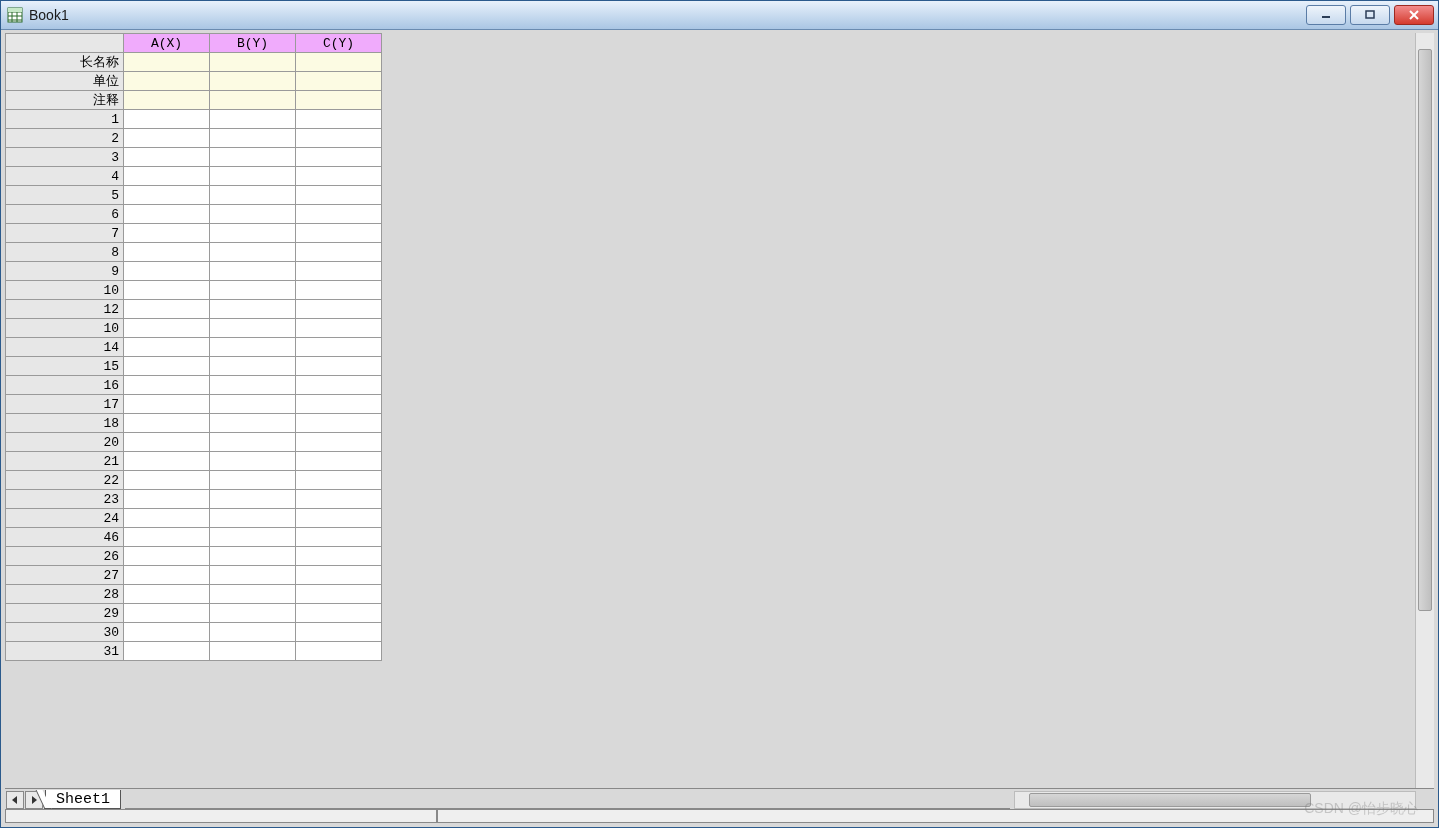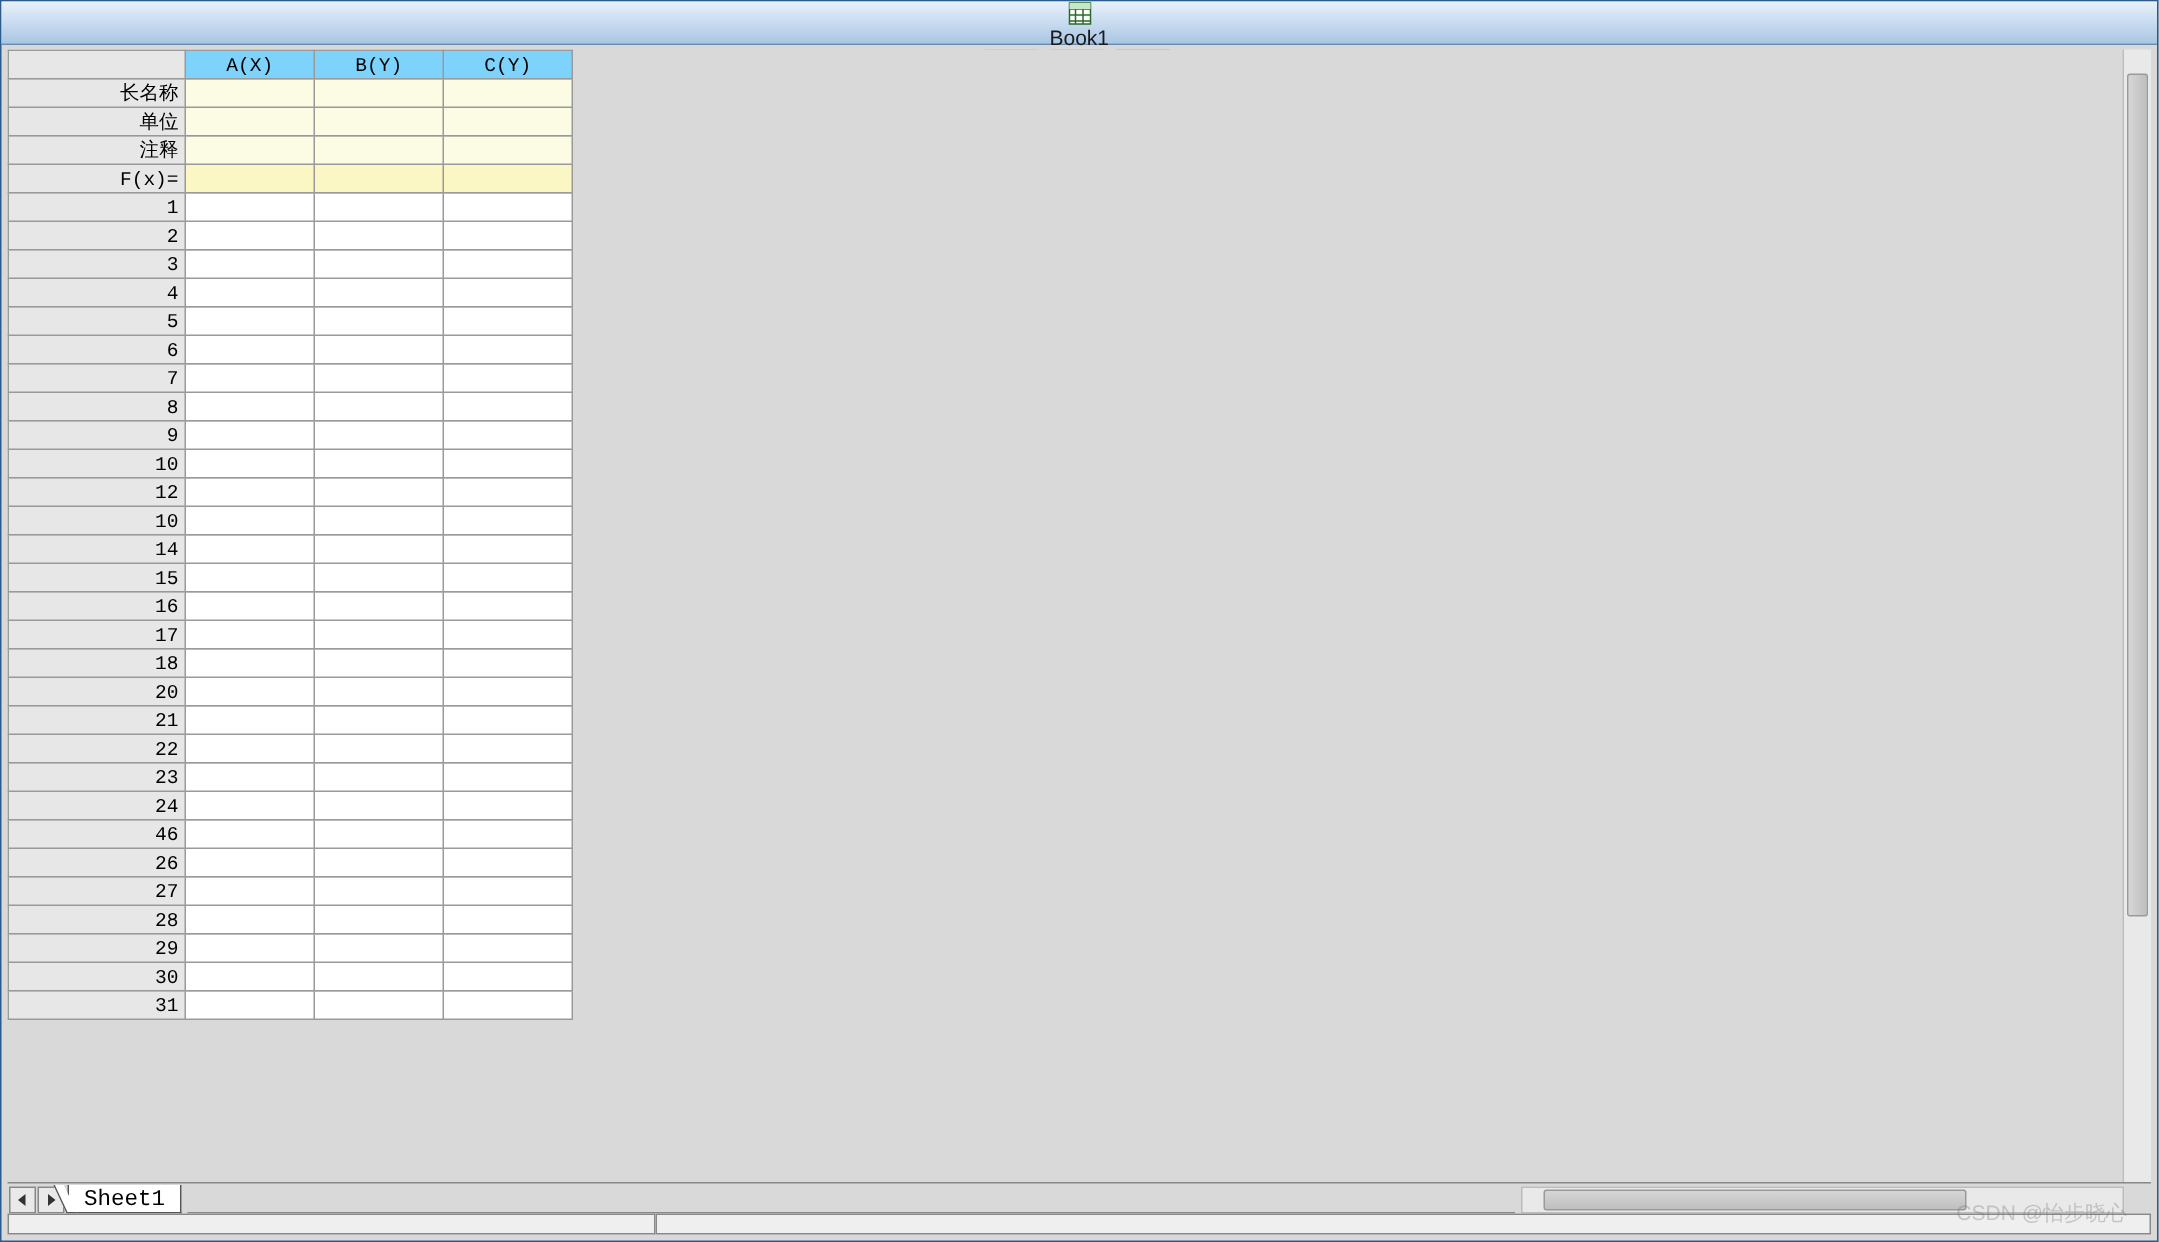--- a/index.html
+++ b/index.html
@@ -1,17 +1,17 @@
 <!DOCTYPE html>
 <html><head>
 <meta charset="utf-8">
 <style>
   html,body{margin:0;padding:0;width:1439px;height:828px;font-family:"Microsoft YaHei",SimSun,Arial,sans-serif;font-size:12px;background:#d4d0c8;overflow:hidden;}
   .window{position:absolute;left:0;top:0;width:1437px;height:826px;border:1px solid #2b5a8c;background:#d9d9d9;}
-  .titlebar{height:28px;background:linear-gradient(to bottom,#e8f1fb 0%,#cfe0f2 40%,#aac6e4 100%);display:flex;align-items:center;border-bottom:1px solid #6a8bb0;flex-direction:column;}
+  .titlebar{height:28px;background:linear-gradient(to bottom,#e8f1fb 0%,#cfe0f2 40%,#aac6e4 100%);display:flex;align-items:center;border-bottom:1px solid #6a8bb0;}
   .titlebar .icon{width:16px;height:16px;margin:0 6px 0 6px;display:inline-block;}
   .titlebar .icon svg{width:16px;height:16px;}
   .titlebar .title{color:#1a1a1a;font-size:14px;flex:0 0 auto;}
   .titlebar .spacer{flex:1 1 auto;}
   .winbtns{display:flex;gap:4px;margin-right:4px;}
   .winbtn{width:38px;height:18px;border:1px solid #5a7ca6;border-radius:3px;display:flex;align-items:center;justify-content:center;background:linear-gradient(to bottom,#eef4fb,#c7d9ee);cursor:default;}
   .winbtn.close{background:linear-gradient(to bottom,#f28d8d,#d43b2f);border-color:#9c2a21;color:#fff;}
   .winbtn svg{width:12px;height:10px;}
   .client{position:absolute;left:4px;top:32px;right:4px;bottom:4px;background:#d9d9d9;}
   .scrollv{position:absolute;right:0;top:0;bottom:32px;width:18px;background:#e9e9e9;border-left:1px solid #bcbcbc;}
@@ -24,21 +24,21 @@
   .tabline{flex:1;height:1px;border-bottom:1px solid #888;margin-left:4px;}
   .hscrollzone{flex:0 0 400px;height:16px;background:#e9e9e9;border:1px solid #bcbcbc;margin:0 18px 0 4px;position:relative;}
   .hscrollzone .thumb{position:absolute;left:14px;top:1px;bottom:1px;width:280px;background:linear-gradient(to bottom,#d6d6d6,#bfbfbf);border:1px solid #9a9a9a;border-radius:2px;}
   .statusbar{position:absolute;left:0;right:0;bottom:0;height:14px;display:flex;}
   .statuscell{border:1px solid #888;background:#efefef;height:12px;}
   .gridwrap{position:absolute;left:0;top:0;right:18px;bottom:34px;background:#d9d9d9;overflow:hidden;}
   table.grid{border-collapse:collapse;table-layout:fixed;}
   table.grid td,table.grid th{border:1px solid #9a9a9a;height:19px;padding:0 4px;box-sizing:border-box;overflow:hidden;white-space:nowrap;}
   .rowhdr{width:118px;background:#e7e7e7;text-align:right;font-family:Liberation Serif, serif;font-size:13px;}
   .rownum{width:118px;background:#e7e7e7;text-align:right;font-family:"Courier New",monospace;font-size:13px;}
-  .colhdr{width:86px;background:#7dd3fc;text-align:center;font-family:"Courier New",monospace;font-size:13px;}
+  .colhdr{width:86px;background:#f0abfc;text-align:center;font-family:"Courier New",monospace;font-size:13px;}
   .metacell{width:86px;background:#fcfbe3;}
   .fxcell{width:86px;background:#faf7c5;}
   .datacell{width:86px;background:#ffffff;}
   .corner{width:118px;background:#e7e7e7;}
   .watermark{position:absolute;right:16px;bottom:5px;color:rgba(120,120,120,.35);font-size:14px;pointer-events:none;}
 </style>
 </head>
 <body>
 
 <div class="window">
@@ -97,26 +97,20 @@
           <td class="metacell"></td>
           <td class="metacell"></td>
           <td class="metacell"></td>
         </tr>
         <tr>
           <td class="rowhdr">注释</td>
           <td class="metacell"></td>
           <td class="metacell"></td>
           <td class="metacell"></td>
         </tr>
-        <tr>
-          <td class="rowhdr" style="font-family:'Courier New',monospace">F(x)=</td>
-          <td class="fxcell"></td>
-          <td class="fxcell"></td>
-          <td class="fxcell"></td>
-        </tr>
         </tbody>
           <tbody id="data-rows">
             <tr>
               <td class="rownum">1</td>
               <td class="datacell"></td>
               <td class="datacell"></td>
               <td class="datacell"></td>
             </tr>
             <tr>
               <td class="rownum">2</td>

